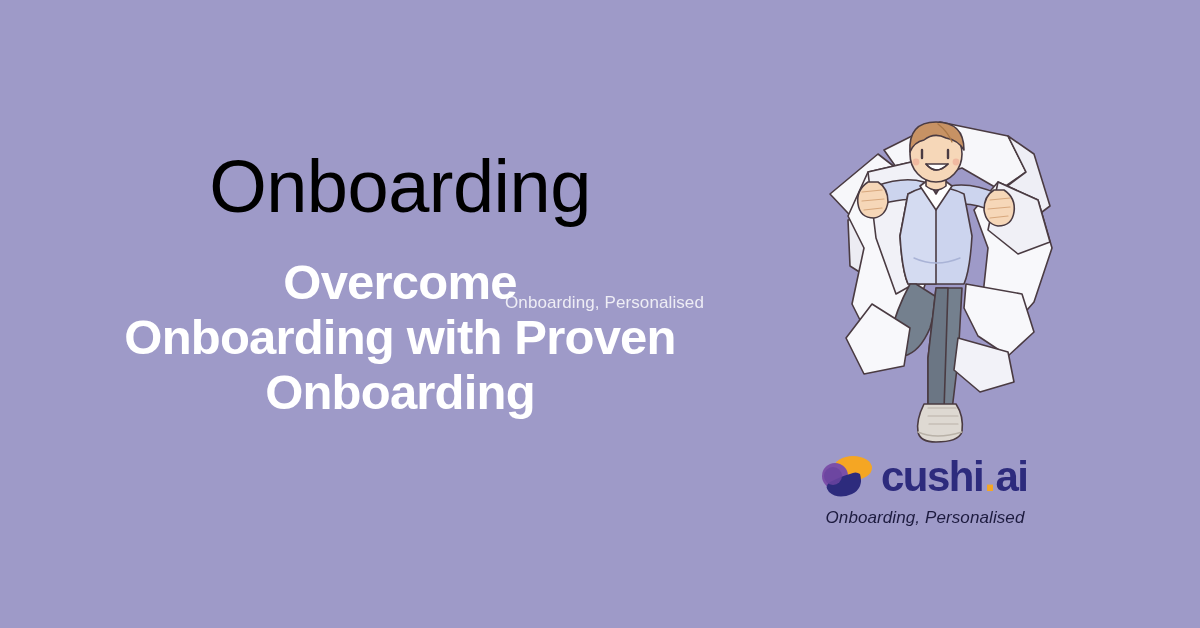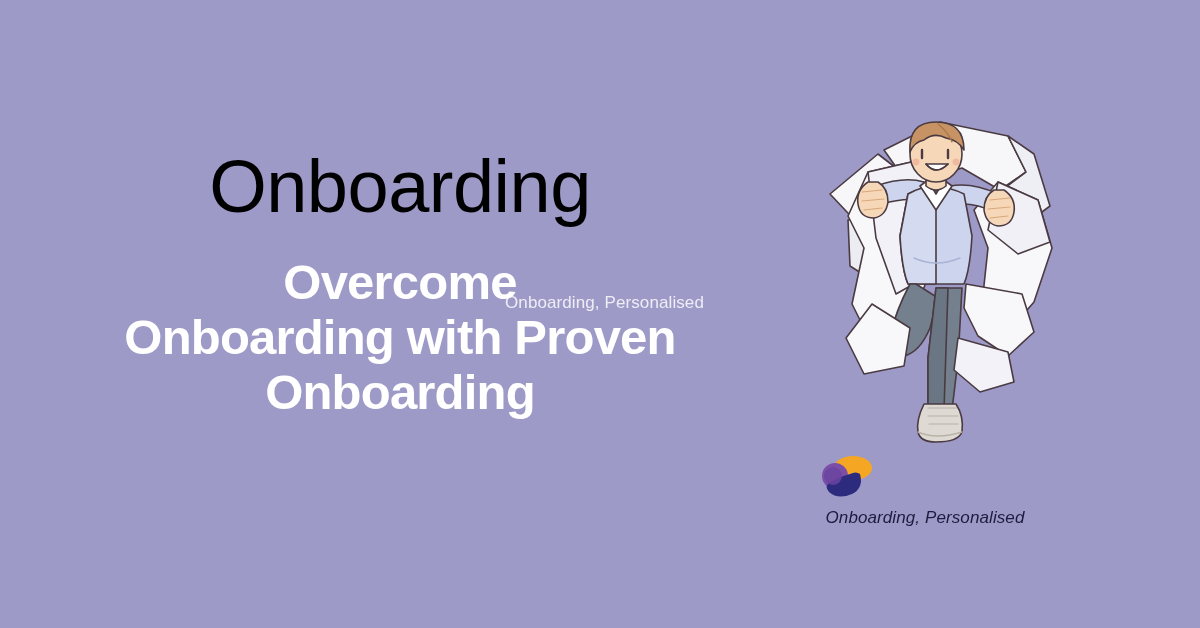--- a/index.html
+++ b/index.html
@@ -231,19 +231,24 @@
       <span class="logo-mark">
         <svg viewBox="0 0 54 46" xmlns="http://www.w3.org/2000/svg">
           <ellipse cx="33" cy="14" rx="19" ry="12" fill="#f5a623"></ellipse>
           <circle cx="15" cy="22" r="13" fill="#7b4fa8"></circle>
           <path d="M40 20 Q44 34 32 40 Q18 46 9 38 Q4 32 10 28
                    Q22 22 30 20 Q36 17 40 20 Z" fill="#2d2b7d"></path>
           <circle cx="13" cy="22" r="9" fill="#6b44a0" opacity="0.85"></circle>
         </svg>
       </span>
 
+      <span class="wordmark">
+        <span>cushi</span>
+        <span class="wm-dot">.</span>
+        <span>ai</span>
+      </span>
 
     </div>
 
     <div class="logo-tagline">Onboarding, Personalised</div>
   </div>
 
 </div>
 
 </body></html>

